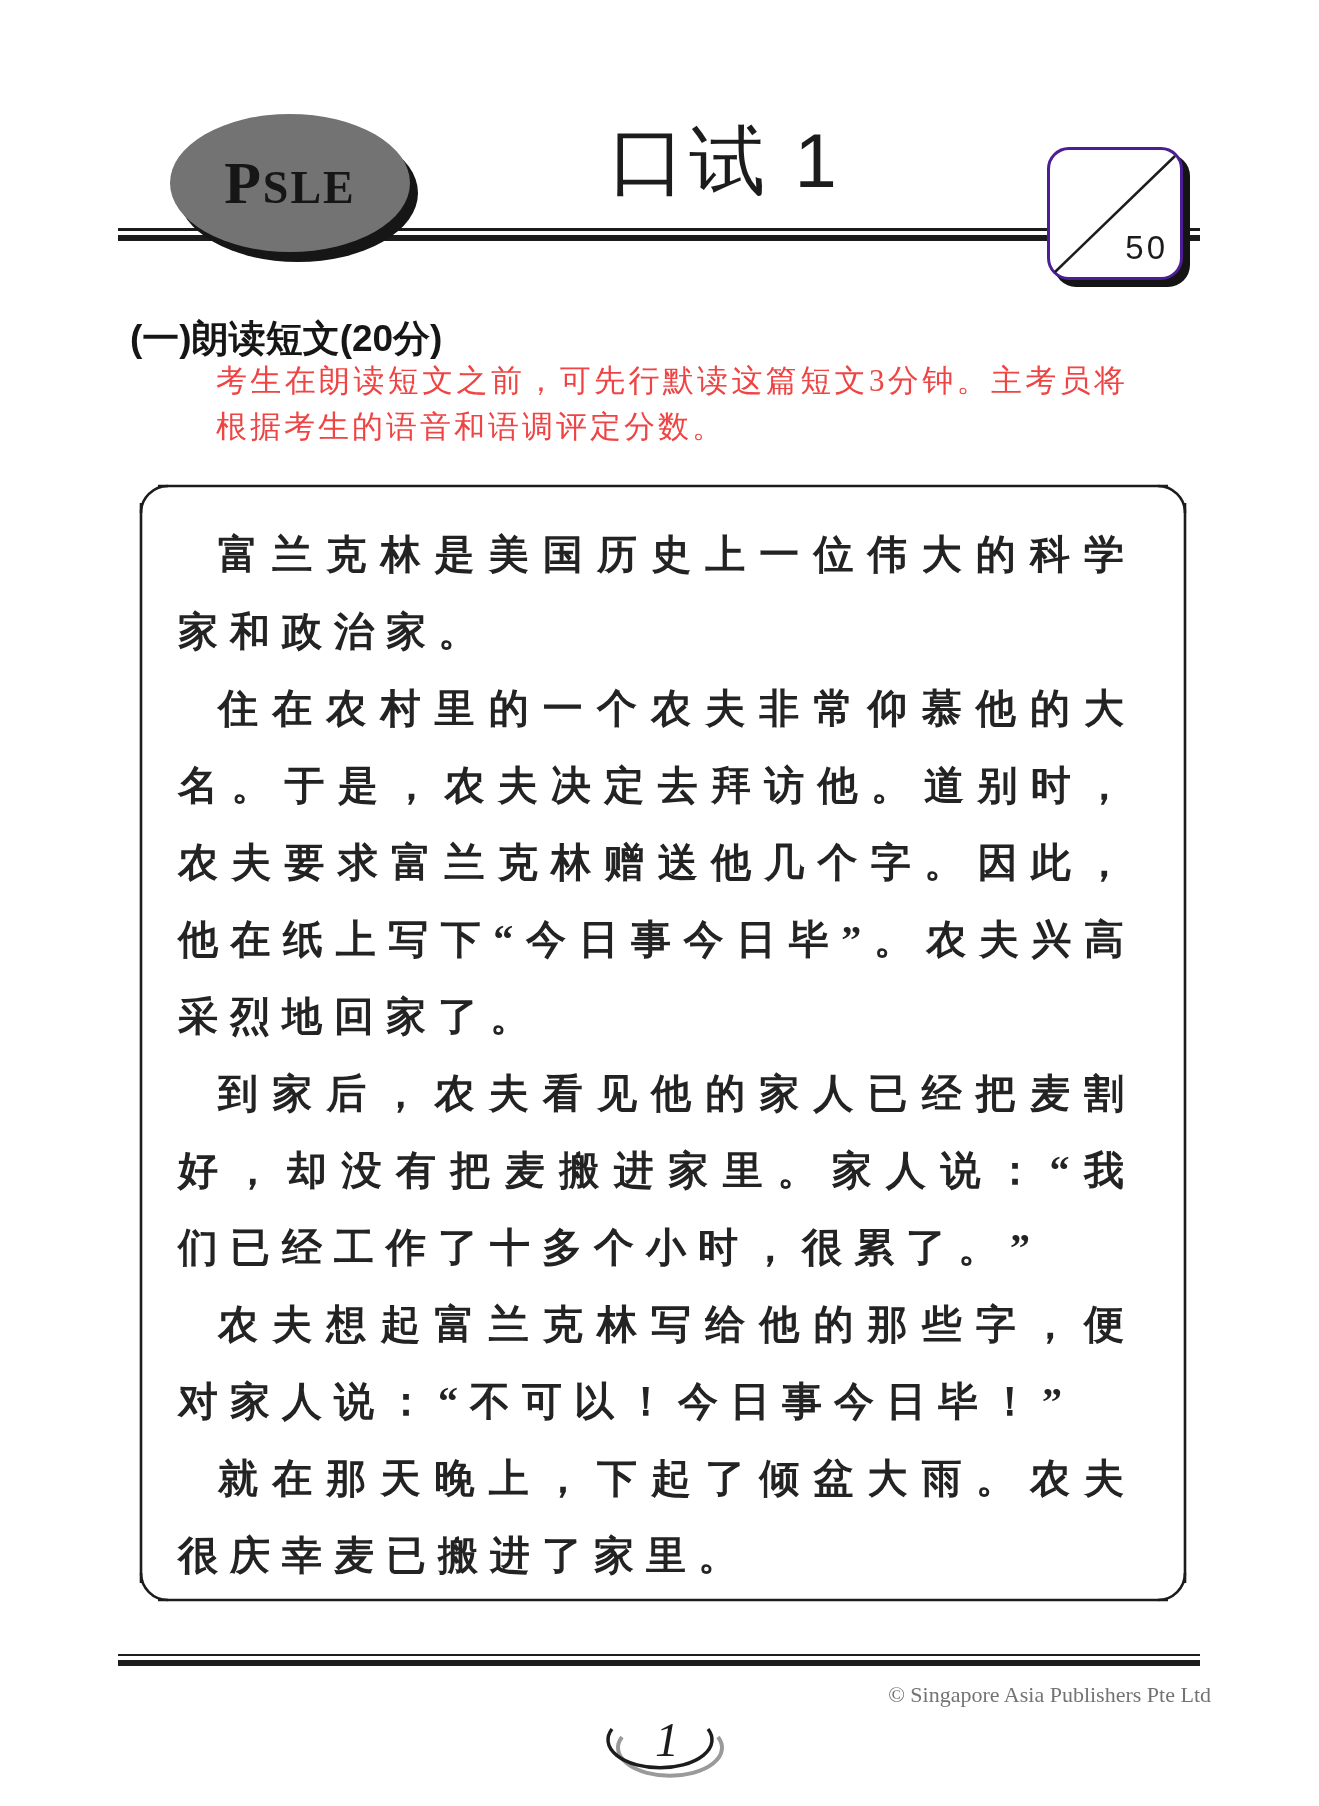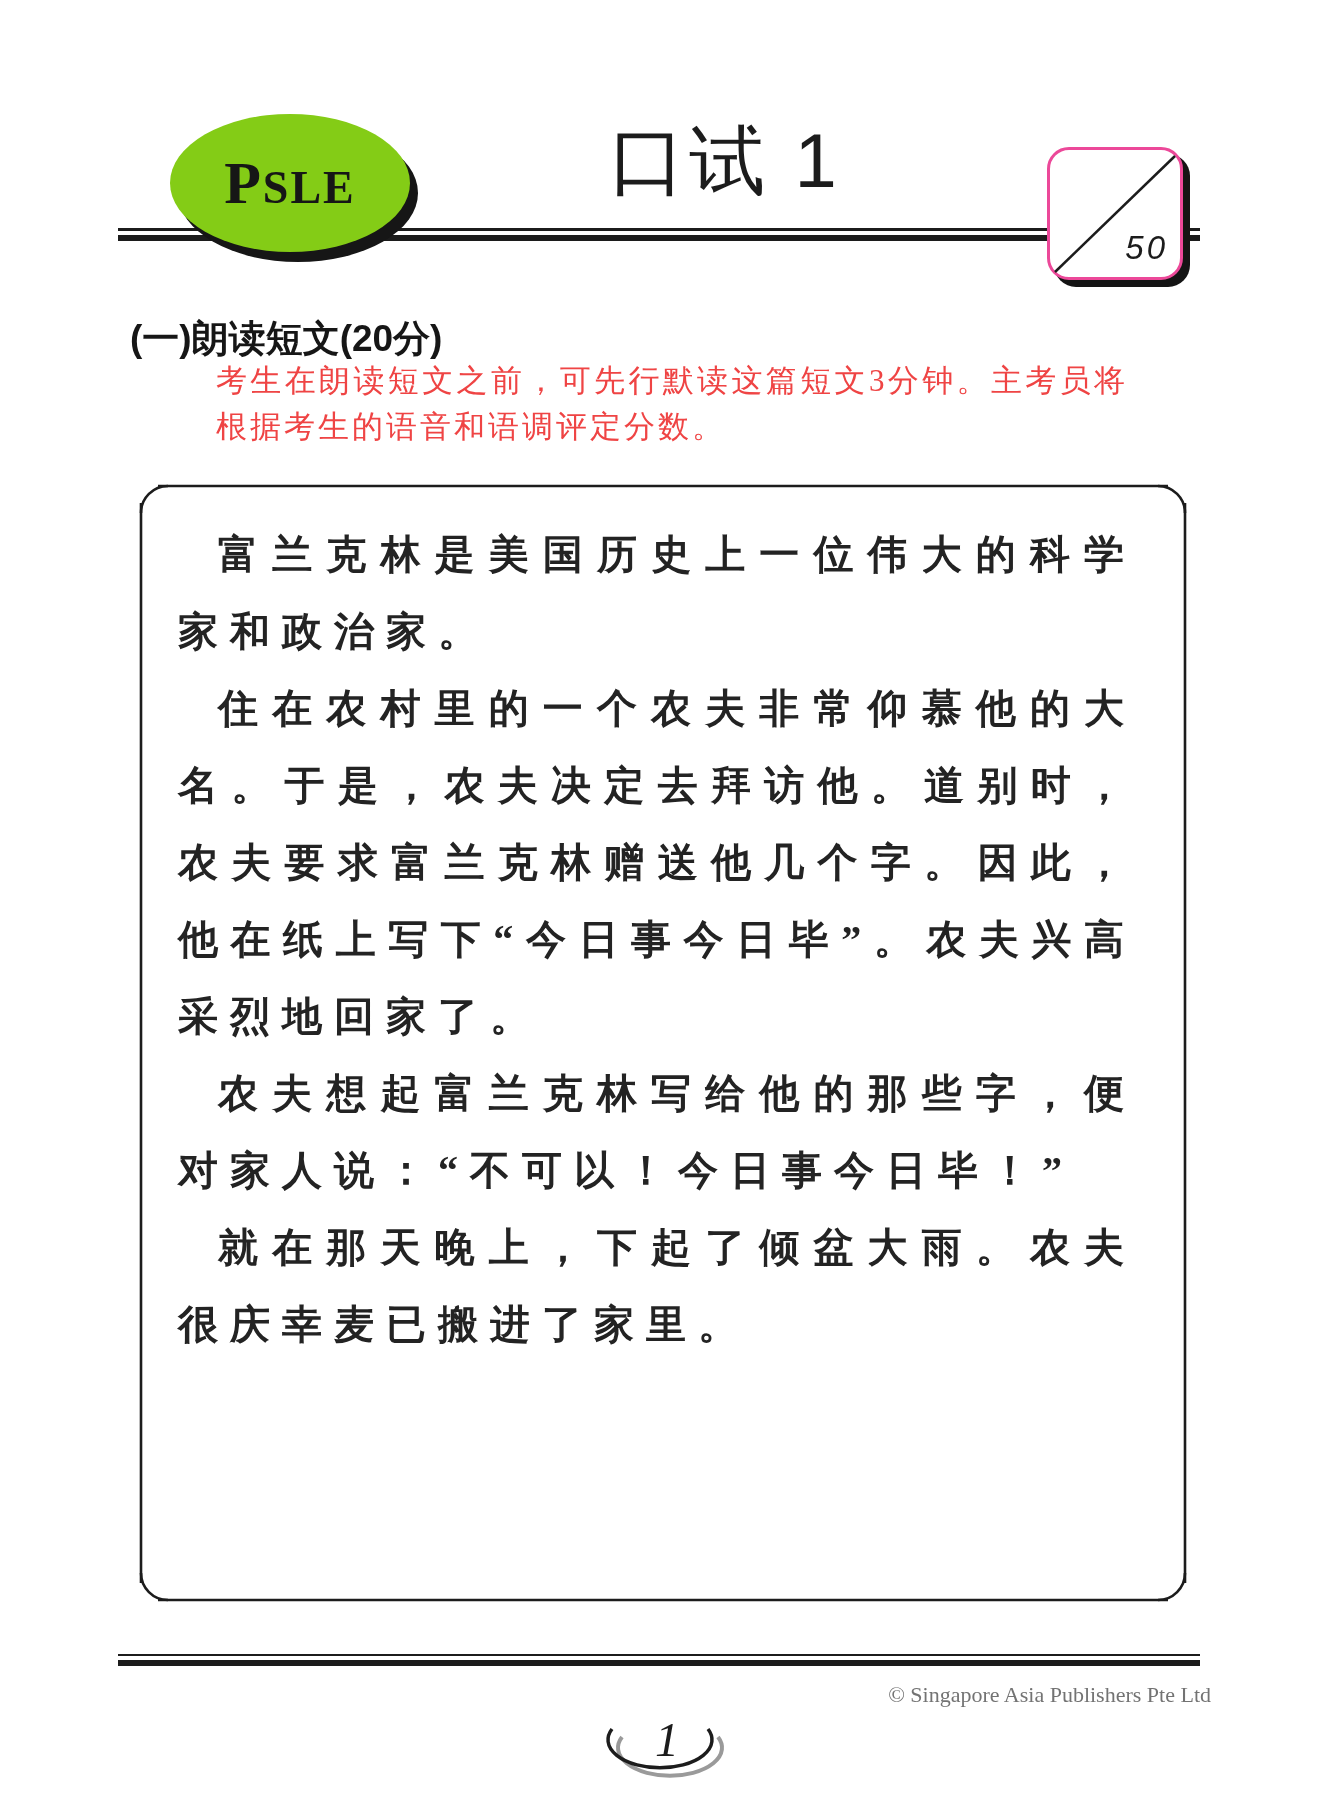--- a/index.html
+++ b/index.html
@@ -9,32 +9,32 @@
     overflow:hidden;
   }
   .abs{position:absolute;}
 
   
   .rule-thin{height:3px;background:#1c1c1c;}
   .rule-thick{height:6px;background:#1c1c1c;}
 
   .logo-wrap{left:170px;top:114px;width:248px;height:148px;}
   .logo-shadow{left:8px;top:10px;width:240px;height:138px;background:#161616;border-radius:50%;}
-  .logo-ellipse{left:0;top:0;width:240px;height:138px;background:#84cc16;border-radius:50%;
+  .logo-ellipse{left:0;top:0;width:240px;height:138px;background:#737373;border-radius:50%;
     display:flex;align-items:center;justify-content:center;}
   .logo-text{font-family:"Liberation Serif",serif;font-weight:bold;color:#161616;letter-spacing:2px;}
   .logo-text .big{font-size:60px;}
   .logo-text .small{font-size:46px;}
 
   .page-title{left:585px;top:116px;width:280px;text-align:center;
     font-family:"Liberation Sans","DejaVu Sans",sans-serif;
     font-weight:normal;font-size:76px;line-height:90px;letter-spacing:4px;color:#1c1c1c;white-space:nowrap;}
 
   .score-box{left:1047px;top:147px;width:130px;height:127px;background:#ffffff;
-    border:3px solid #ec4899;border-radius:22px;box-shadow:7px 7px 0 #141414;font-style:italic;}
+    border:3px solid #4c1d95;border-radius:22px;box-shadow:7px 7px 0 #141414;}
   .score-box svg{position:absolute;left:0;top:0;}
   .score-value{position:absolute;right:12px;bottom:10px;
     font-family:"Liberation Sans","DejaVu Sans",sans-serif;font-size:33px;letter-spacing:3px;color:#1c1c1c;}
 
   
   .section-heading{left:130px;top:314px;
     font-family:"Liberation Sans","DejaVu Sans",sans-serif;font-weight:bold;font-size:37px;color:#161616;white-space:nowrap;}
   .instructions{left:216px;top:358px;width:912px;
     font-size:31px;line-height:46px;letter-spacing:3px;text-align:justify;color:#ef4444;}
 
@@ -85,20 +85,21 @@
     <path d="M 38 11 A 27 27 0 0 0 11 38"></path>
     <path d="M 1028 11 A 27 27 0 0 1 1055 38"></path>
     <path d="M 1055 1098 A 27 27 0 0 1 1028 1125"></path>
     <path d="M 11 1098 A 27 27 0 0 0 38 1125"></path>
   </g>
 </svg>
 
 <div class="abs passage">
   <p>富兰克林是美国历史上一位伟大的科学家和政治家。</p>
   <p>住在农村里的一个农夫非常仰慕他的大名。于是，农夫决定去拜访他。道别时，农夫要求富兰克林赠送他几个字。因此，他在纸上写下“今日事今日毕”。农夫兴高采烈地回家了。</p>
+  <p>到家后，农夫看见他的家人已经把麦割好，却没有把麦搬进家里。家人说：“我们已经工作了十多个小时，很累了。”</p>
   <p>农夫想起富兰克林写给他的那些字，便对家人说：“不可以！今日事今日毕！”</p>
   <p>就在那天晚上，下起了倾盆大雨。农夫很庆幸麦已搬进了家里。</p>
 </div>
 
 <div class="abs rule-thin" style="left:118px;top:1654px;width:1082px;height:2px;"></div>
 <div class="abs rule-thick" style="left:118px;top:1660px;width:1082px;"></div>
 
 <div class="abs copyright">© Singapore Asia Publishers Pte Ltd</div>
 
 <svg class="abs pageno-svg" width="140" height="90" viewBox="0 0 140 90">

